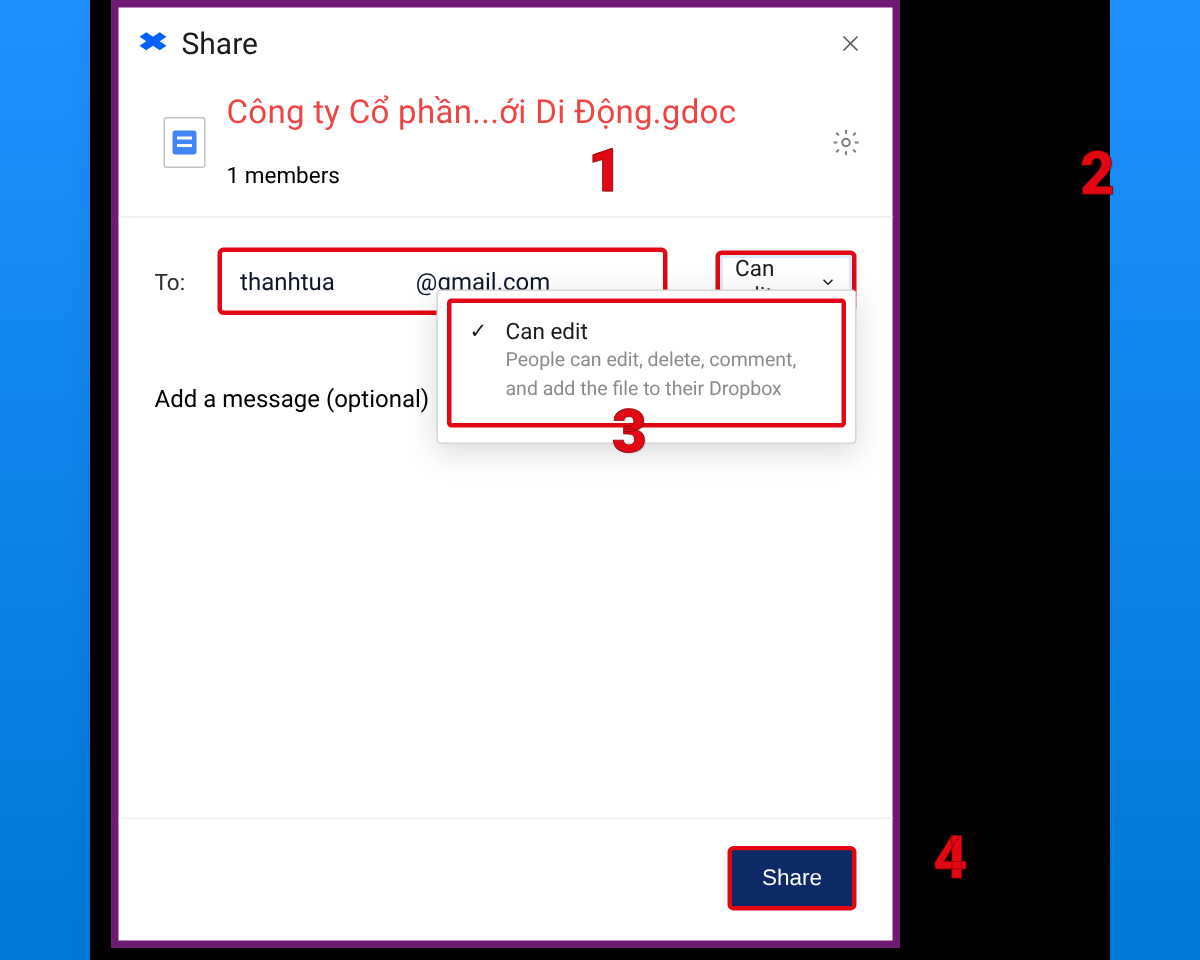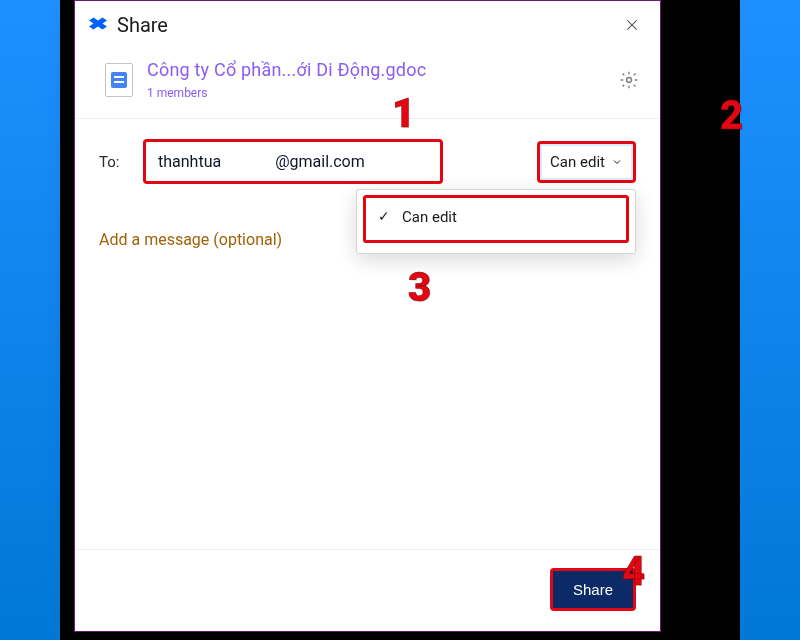--- a/index.html
+++ b/index.html
@@ -1,44 +1,44 @@
 <!DOCTYPE html>
 <html><head>
 <meta charset="utf-8">
 <style>
   * { box-sizing: border-box; margin: 0; padding: 0; }
   html, body { width: 800px; height: 640px; overflow: hidden; font-family: -apple-system, BlinkMacSystemFont, "Segoe UI", Roboto, Arial, sans-serif; }
   .frame { width: 800px; height: 640px; position: relative; background: #000; }
   .bg-left, .bg-right { position: absolute; top: 0; bottom: 0; width: 60px; background: linear-gradient(180deg, #1e90ff, #0078d7); }
   .bg-left { left: 0; }
   .bg-right { right: 0; }
-  .modal { position: absolute; left: 74px; top: 0; width: 587px; height: 632px; background: #fff; border: 1px solid #701a75; box-shadow: 0 8px 24px rgba(0,0,0,.25); display: flex; flex-direction: column; }
+  .modal { position: absolute; left: 74px; top: 0; width: 526px; height: 632px; background: #fff; border: 5px solid #701a75; box-shadow: 0 8px 24px rgba(0,0,0,.25); display: flex; flex-direction: column; }
   .titlebar { display: flex; align-items: center; padding: 12px 18px 12px 14px; }
   .titlebar .dbx { width: 18px; height: 18px; margin-right: 10px; display:flex; align-items:center; justify-content:center; }
   .titlebar h1 { font-size: 20px; font-weight: 400; color: #1b1b1b; flex: 1; }
   .close { width: 20px; height: 20px; display:flex; align-items:center; justify-content:center; color:#444; cursor:pointer; font-size:16px; }
   .file-row { display:flex; align-items:center; padding: 10px 20px 18px 30px; gap: 14px; }
   .file-icon { width: 28px; height: 34px; background:#fff; border:1px solid #c4c4c4; border-radius:2px; position:relative; display:flex; align-items:center; justify-content:center; }
   .file-icon .inner { width:16px; height:16px; background:#4285f4; border-radius:2px; position:relative; }
   .file-icon .inner::before, .file-icon .inner::after { content:""; position:absolute; left:3px; right:3px; height:2px; background:#fff; }
   .file-icon .inner::before { top:4px; }
   .file-icon .inner::after { top:9px; }
   .file-meta { flex:1; }
-  .file-name { font-size: 18px; color:#8b5cf6; letter-spacing:.2px; }
-  .file-sub { font-size: 12px; color:#8b5cf6; margin-top:6px; }
+  .file-name { font-size: 22px; color:#ef4444; letter-spacing:.2px; }
+  .file-sub { font-size: 15px; color:#000000; margin-top:20px; }
   .gear { width:22px; height:22px; color:#7a7a7a; cursor:pointer; display:flex; align-items:center; justify-content:center; }
   .divider { height:1px; background:#eceef0; }
   .to-row { display:flex; align-items:center; padding: 20px 24px 18px 24px; gap: 16px; position:relative; }
   .to-label { font-size: 15px; color:#2b2b2b; width: 28px; }
   .email-box { flex: 0 0 auto; width: 300px; padding: 10px 12px; border: 3px solid #e30613; border-radius: 4px; background:#fff; font-size:16px; color:#0f172a; }
   .email-box .mask { display:inline-block; width: 54px; }
   .spacer { flex:1; }
   .perm-select { border:3px solid #e30613; border-radius:4px; padding:6px 10px; background:#fff; color:#1b1b1b; font-size:15px; display:flex; align-items:center; gap:6px; height:42px; cursor:pointer; box-shadow: inset 0 0 0 2px #dbeafe; }
   .perm-select .chev { width:12px; height:12px; }
-  .msg-area { flex:1; padding: 28px 24px 10px 24px; font-size:16px; color:#a16207; position:relative; }
+  .msg-area { flex:1; padding: 28px 24px 10px 24px; font-size:16px; color:#000000; position:relative; }
   .dropdown { position:absolute; right: 24px; top: 188px; width: 280px; background:#fff; border:1px solid #d6d6d6; box-shadow: 0 6px 20px rgba(0,0,0,.15); border-radius:3px; padding: 6px 4px; }
   .dropdown .opt { padding: 10px 14px 12px 36px; position:relative; cursor:pointer; }
   .dropdown .opt.selected::before { content:"✓"; position:absolute; left:12px; top:10px; color:#1b1b1b; font-size:14px; }
   .dropdown .opt.highlight { border:3px solid #e30613; border-radius:3px; margin: -1px 2px 4px 2px; }
   .dropdown .opt-title { font-size:15px; color:#1b1b1b; margin-bottom:2px; }
   .dropdown .opt-desc { font-size:13px; color:#8a8a8a; line-height:1.45; }
   .footer { display:flex; justify-content:flex-end; align-items:center; padding: 18px 24px 20px; border-top:1px solid #eceef0; }
   .share-btn { border:3px solid #e30613; border-radius:4px; background:#0b2a66; padding:0; }
   .share-btn-inner { display:block; padding: 10px 20px; background:#0b2a66; color:#fff; font-size:15px; border-radius:2px; cursor:pointer; border:none; }
   
@@ -105,20 +105,21 @@
       </div>
     </div>
 
     <div class="msg-area">
       <span>Add a message (optional)</span>
     </div>
 
     <div class="dropdown">
       <div class="opt selected highlight">
         <div class="opt-title">Can edit</div>
+        <div class="opt-desc">People can edit, delete, comment, and add the file to their Dropbox</div>
       </div>
     </div>
 
     <div class="footer">
       <div class="share-btn">
         <button class="share-btn-inner">Share</button>
       </div>
     </div>
   </div>
 

